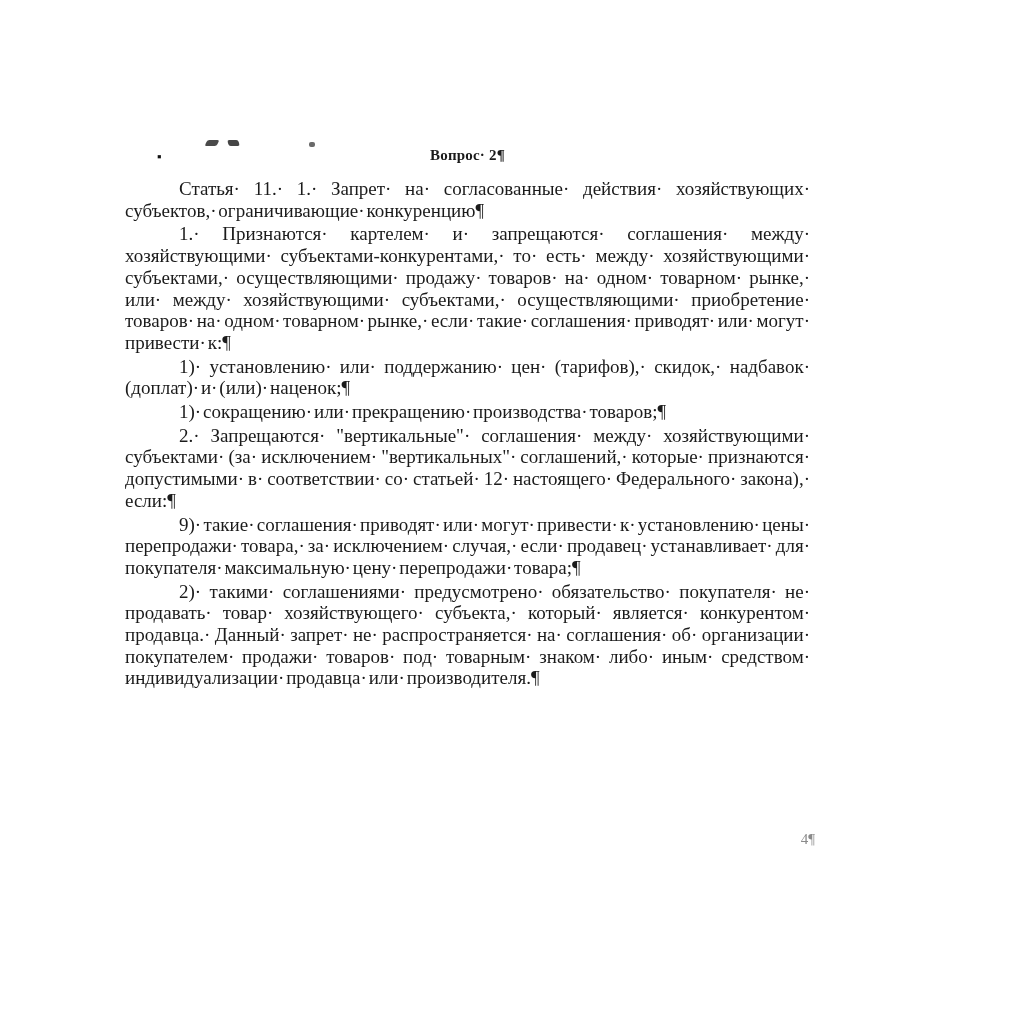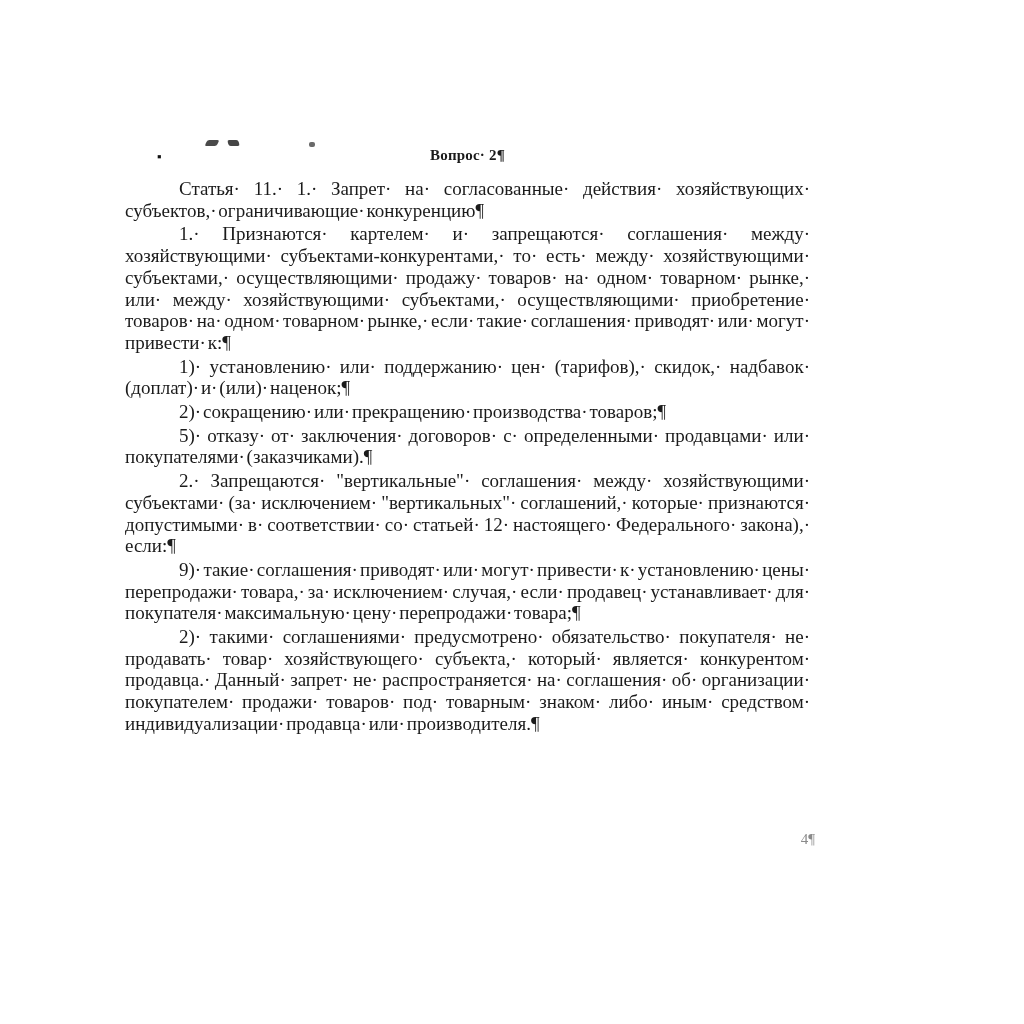--- a/index.html
+++ b/index.html
@@ -76,22 +76,21 @@
   <span class="smudge s3"></span>
 
   <span class="bullet">▪</span>
 
   <div class="doc">
     <div class="title marks">Вопрос· 2¶</div>
     <div id="paragraphs">
         <div class="para marks">Статья· 11.· 1.· Запрет· на· согласованные· действия· хозяйствующих· субъектов,· ограничивающие· конкуренцию¶</div>
         <div class="para marks">1.· Признаются· картелем· и· запрещаются· соглашения· между· хозяйствующими· субъектами-конкурентами,· то· есть· между· хозяйствующими· субъектами,· осуществляющими· продажу· товаров· на· одном· товарном· рынке,· или· между· хозяйствующими· субъектами,· осуществляющими· приобретение· товаров· на· одном· товарном· рынке,· если· такие· соглашения· приводят· или· могут· привести· к:¶</div>
         <div class="para marks">1)· установлению· или· поддержанию· цен· (тарифов),· скидок,· надбавок· (доплат)· и· (или)· наценок;¶</div>
-        <div class="para marks">2)· сокращению· или· прекращению· производства· товаров;¶</div>
-        <div class="para marks">5)· отказу· от· заключения· договоров· с· определенными· продавцами· или· покупателями· (заказчиками).¶</div>
+        <div class="para marks">1)· сокращению· или· прекращению· производства· товаров;¶</div>
         <div class="para marks">2.· Запрещаются· "вертикальные"· соглашения· между· хозяйствующими· субъектами· (за· исключением· "вертикальных"· соглашений,· которые· признаются· допустимыми· в· соответствии· со· статьей· 12· настоящего· Федерального· закона),· если:¶</div>
         <div class="para marks">9)· такие· соглашения· приводят· или· могут· привести· к· установлению· цены· перепродажи· товара,· за· исключением· случая,· если· продавец· устанавливает· для· покупателя· максимальную· цену· перепродажи· товара;¶</div>
         <div class="para marks">2)· такими· соглашениями· предусмотрено· обязательство· покупателя· не· продавать· товар· хозяйствующего· субъекта,· который· является· конкурентом· продавца.· Данный· запрет· не· распространяется· на· соглашения· об· организации· покупателем· продажи· товаров· под· товарным· знаком· либо· иным· средством· индивидуализации· продавца· или· производителя.¶</div>
       </div>
   </div>
 
   <div class="footer">4¶</div>
 
 </div>
 

